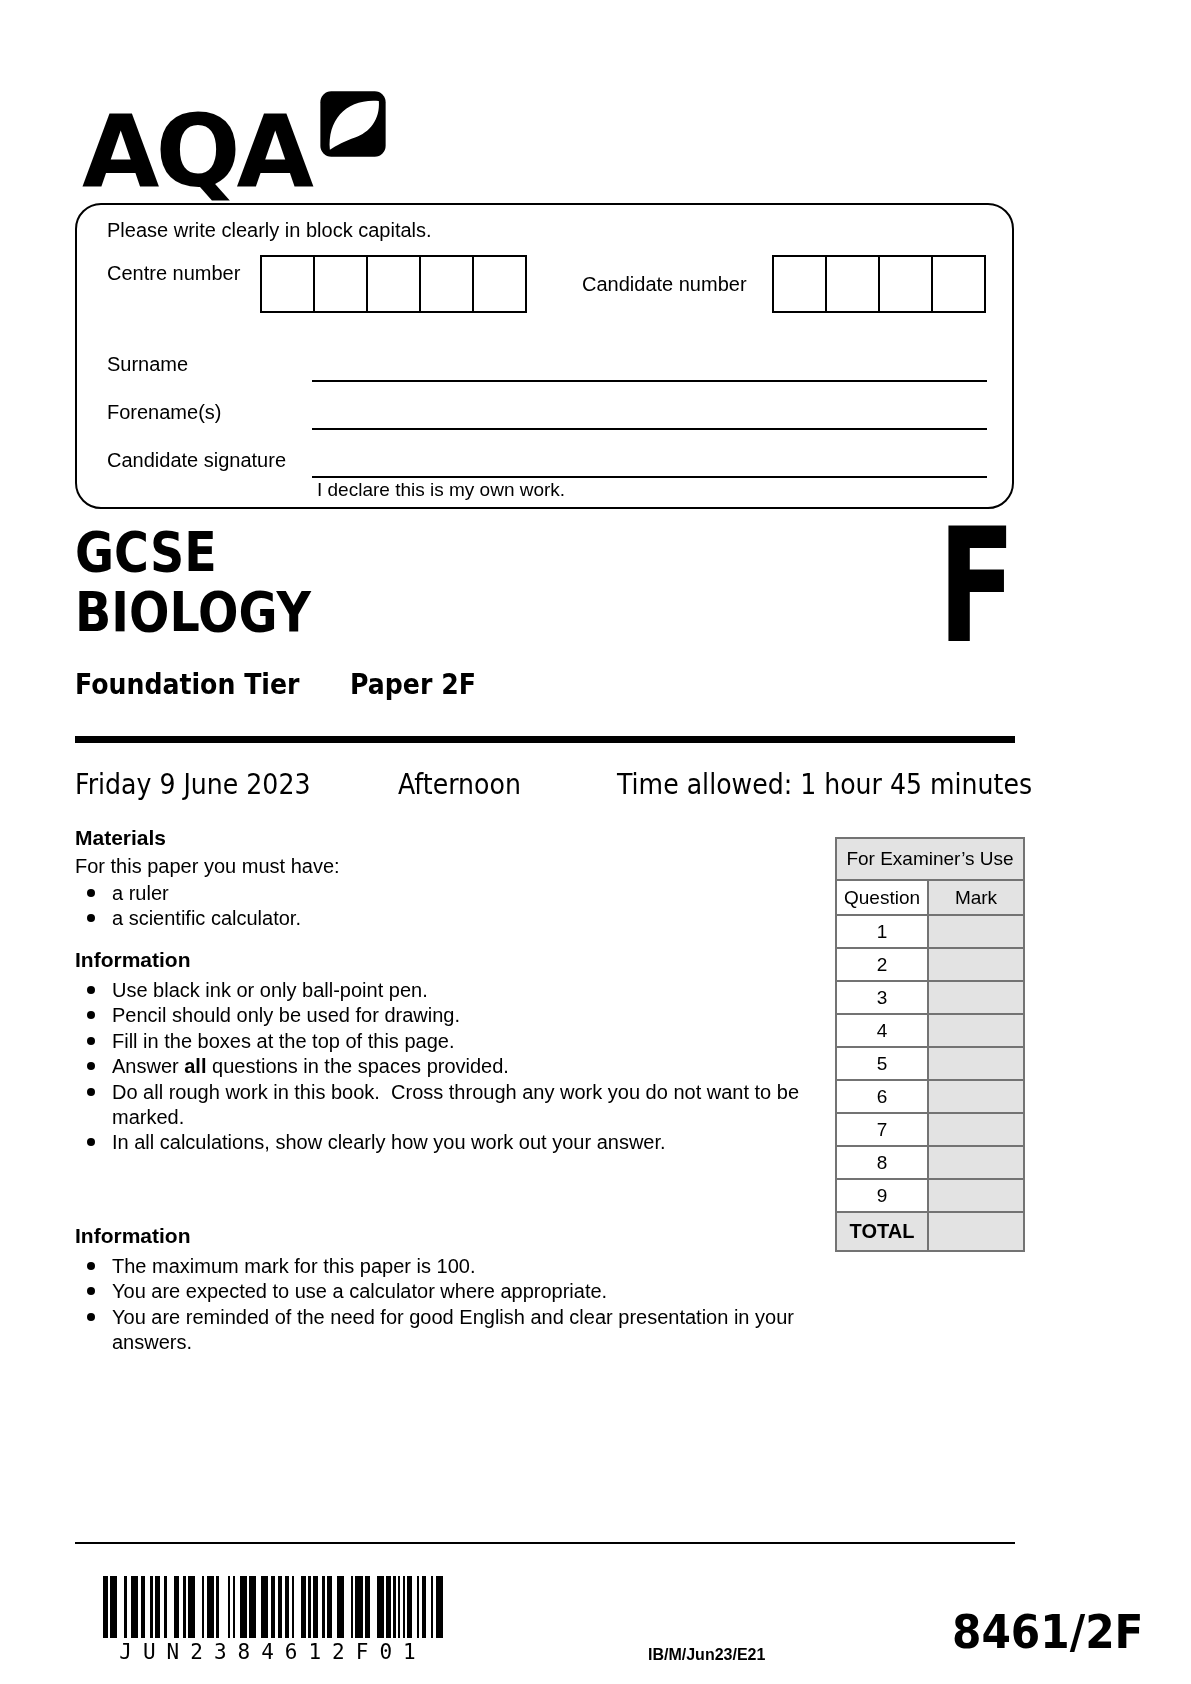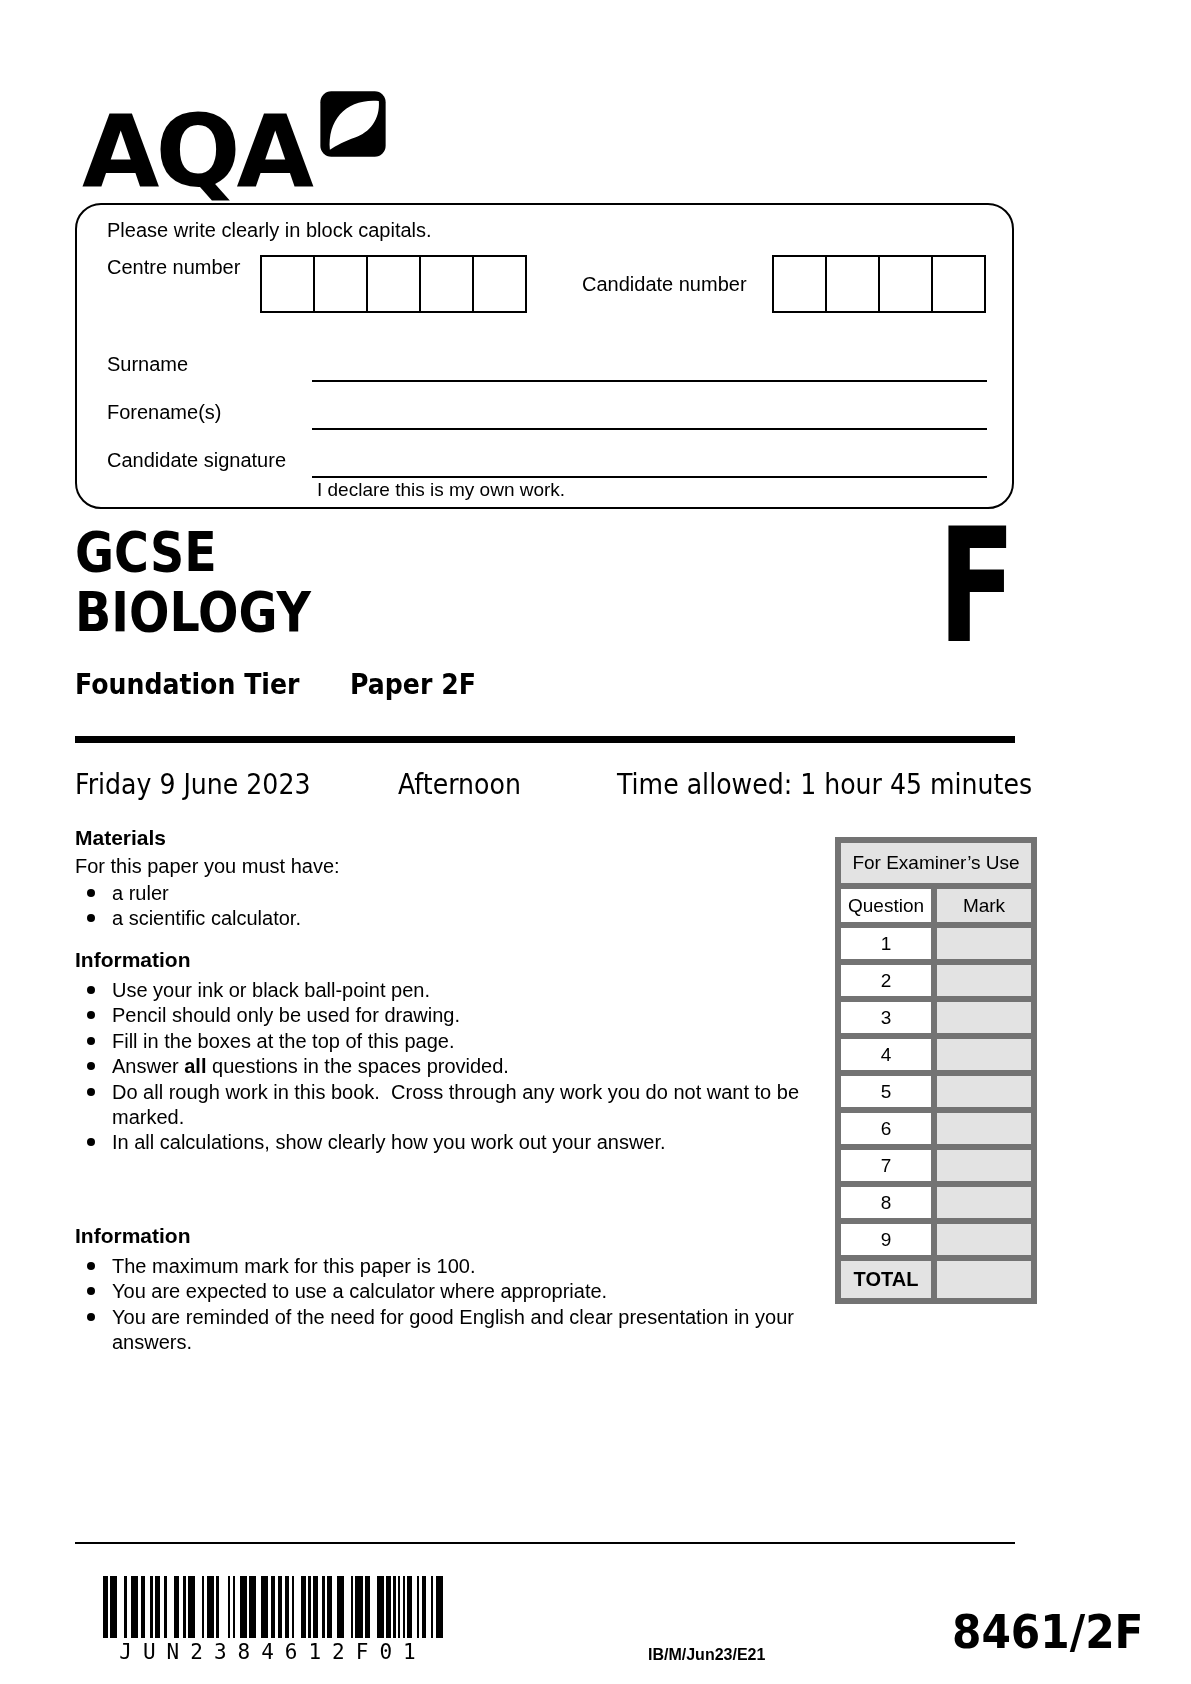--- a/index.html
+++ b/index.html
@@ -44,21 +44,21 @@
   
   .h-bold{position:absolute;left:75px;font-size:21px;font-weight:bold;}
   .body-text{position:absolute;left:75px;font-size:20px;}
   ul.blist{position:absolute;left:75px;margin:0;padding:0;list-style:none;width:745px;font-size:20px;line-height:25.4px;}
   ul.blist li{position:relative;padding-left:37px;}
   ul.blist li .dot{position:absolute;left:12px;top:8px;width:8px;height:8px;border-radius:50%;background:#000;}
 
   
   #exam-table{position:absolute;left:835px;top:837px;border-collapse:collapse;
         font-size:19px;text-align:center;}
-  #exam-table td,#exam-table th{border:6px solid #737373;padding:0;font-weight:normal;}
+  #exam-table td,#exam-table th{border:2px solid #737373;padding:0;font-weight:normal;}
   #exam-table .shade{background:var(--shade,#e3e3e3);}
   #exam-table .title-row th{height:40px;font-size:19px;}
   #exam-table .hdr-q{width:90px;height:33px;}
   #exam-table .hdr-m{width:94px;margin-left:12px;}
   #exam-table .qrow td{height:31px;}
   #exam-table .trow td{height:37px;font-weight:bold;font-size:20px;}
 
   
   #rule-thin{position:absolute;left:75px;top:1542px;width:940px;height:2px;background:#000;}
   #barcode{position:absolute;left:103px;top:1576px;width:340px;height:62px;display:flex;align-items:stretch;}
@@ -80,21 +80,21 @@
       <svg width="70" height="68" viewBox="0 0 100 100">
         <rect x="2" y="2" width="96" height="96" rx="16" fill="#000"></rect>
         <path d="M16 88 C 12 42 42 12 88 16 C 90 44 74 62 53 70 C 39 75 25 82 16 88 Z" fill="#fff"></path>
       </svg>
     </span>
   </div>
 
   <div id="cand-box">
     <div class="abs" style="left:30px;top:14px;">Please write clearly in block capitals.</div>
 
-    <div class="abs" style="left:30px;top:51px;">Centre number</div>
+    <div class="abs" style="left:30px;top:57px;">Centre number</div>
     <div class="abs cellrow" style="left:183px;top:50px;" id="centre-cells">
         <div class="cell"></div>
         <div class="cell"></div>
         <div class="cell"></div>
         <div class="cell"></div>
         <div class="cell"></div>
       </div>
 
     <div class="abs" style="left:505px;top:68px;">Candidate number</div>
     <div class="abs cellrow" style="left:695px;top:50px;" id="candidate-cells">
@@ -131,21 +131,21 @@
 
   <div class="h-bold" style="top:826px;">Materials</div>
   <div class="body-text" style="top:855px;">For this paper you must have:</div>
   <ul class="blist" style="top:881px;" id="materials-list">
       <li><span class="dot"></span><span>a ruler</span></li>
       <li><span class="dot"></span><span>a scientific calculator.</span></li>
     </ul>
 
   <div class="h-bold" style="top:948px;">Information</div>
   <ul class="blist" style="top:978px;" id="instructions-list">
-      <li><span class="dot"></span><span>Use your ink or black ball-point pen.</span></li>
+      <li><span class="dot"></span><span>Use black ink or only ball-point pen.</span></li>
       <li><span class="dot"></span><span>Pencil should only be used for drawing.</span></li>
       <li><span class="dot"></span><span>Fill in the boxes at the top of this page.</span></li>
       <li><span class="dot"></span><span>Answer </span><b>all</b><span> questions in the spaces provided.</span></li>
       <li><span class="dot"></span><span>Do all rough work in this book.&nbsp; Cross through any work you do not want to be marked.</span></li>
       <li><span class="dot"></span><span>In all calculations, show clearly how you work out your answer.</span></li>
     </ul>
 
   <div class="h-bold" style="top:1224px;">Information</div>
   <ul class="blist" style="top:1254px;" id="information-list">
       <li><span class="dot"></span><span>The maximum mark for this paper is 100.</span></li>

